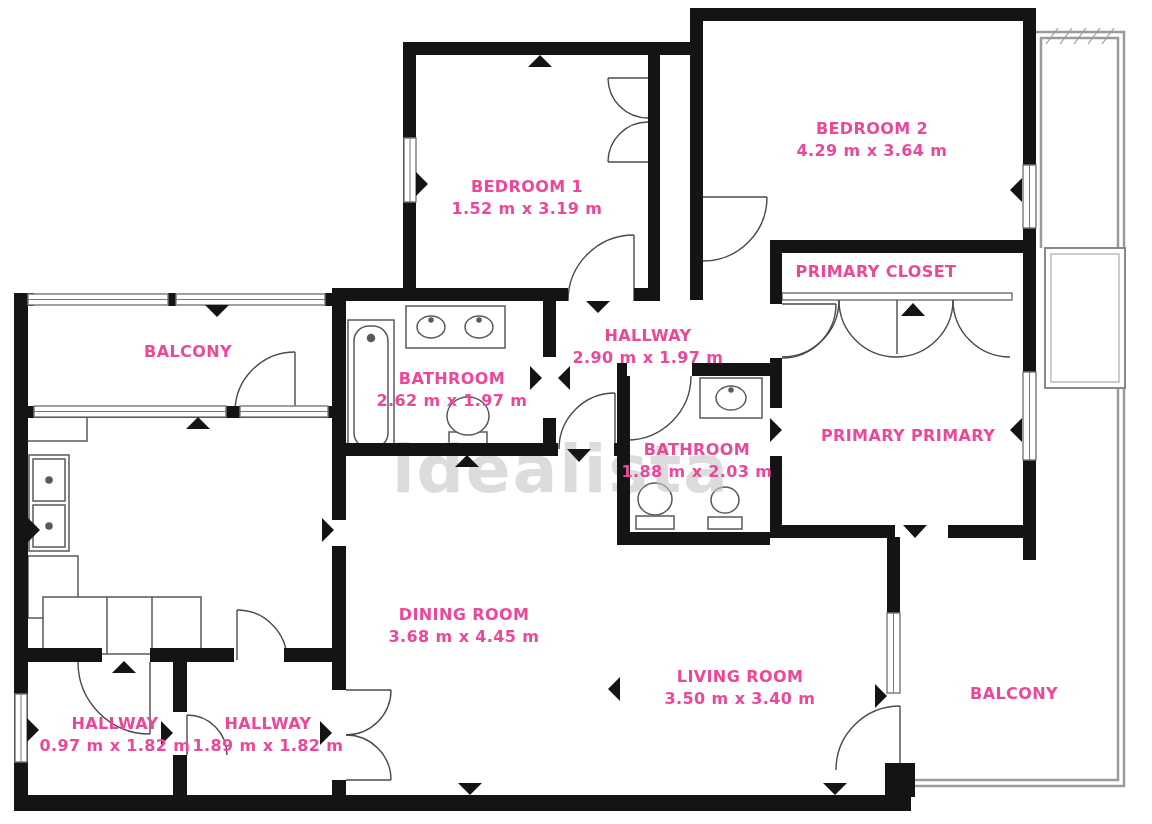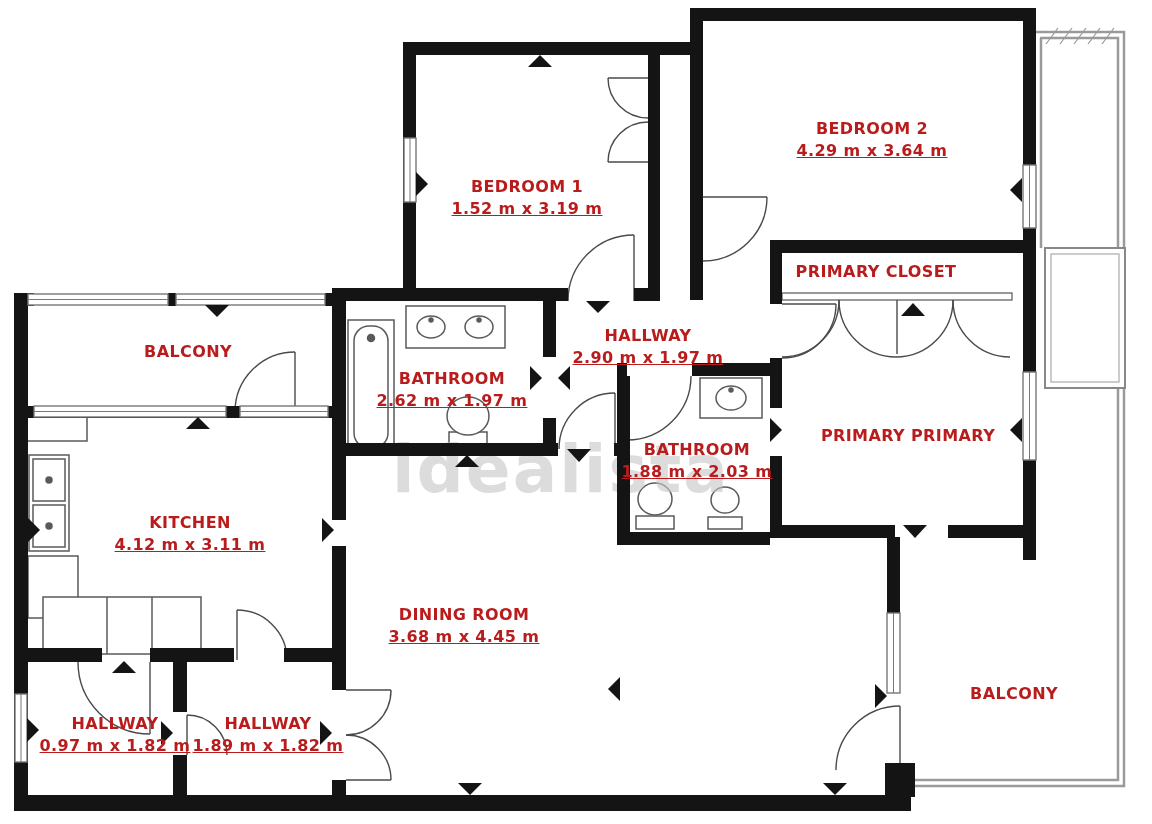--- a/index.html
+++ b/index.html
@@ -3,24 +3,24 @@
 <meta charset="utf-8">
 <style>
   html,body{margin:0;padding:0;background:#ffffff;}
   #plan-root{
     position:relative;width:1152px;height:824px;background:#ffffff;
     font-family:"DejaVu Sans","Liberation Sans",sans-serif;overflow:hidden;
   }
   #plan-svg{position:absolute;left:0;top:0;}
   .room-label{
     position:absolute;transform:translate(-50%,-50%);
-    text-align:center;color:#b91c1c;font-size:16px;font-weight:600;
+    text-align:center;color:#ec4899;font-size:16px;font-weight:600;
     letter-spacing:.4px;line-height:22px;white-space:nowrap;z-index:5;
   }
-  .room-label .dims{display:block;font-weight:600;text-decoration:underline;}
+  .room-label .dims{display:block;font-weight:600;}
 </style>
 </head>
 <body>
 
 <div id="plan-root">
 
 <svg id="plan-svg" width="1152" height="824" viewBox="0 0 1152 824" xmlns="http://www.w3.org/2000/svg">
 
   <g stroke="#9a9a9a" stroke-width="2.5" fill="none">
     <polyline points="1036,32 1124,32 1124,786 911,786"></polyline>
@@ -269,28 +269,28 @@
   <div class="room-label" style="left:697px;top:461px">
     <span>BATHROOM</span>
     <span class="dims">1.88 m x 2.03 m</span>
   </div>
   <div class="room-label" style="left:908px;top:436px">
     <span>PRIMARY PRIMARY</span>
   </div>
   <div class="room-label" style="left:188px;top:352px">
     <span>BALCONY</span>
   </div>
-  <div class="room-label" style="left:190px;top:534px">
-    <span>KITCHEN</span>
-    <span class="dims">4.12 m x 3.11 m</span>
-  </div>
   <div class="room-label" style="left:464px;top:626px">
     <span>DINING ROOM</span>
     <span class="dims">3.68 m x 4.45 m</span>
   </div>
+  <div class="room-label" style="left:740px;top:688px">
+    <span>LIVING ROOM</span>
+    <span class="dims">3.50 m x 3.40 m</span>
+  </div>
   <div class="room-label" style="left:115px;top:735px">
     <span>HALLWAY</span>
     <span class="dims">0.97 m x 1.82 m</span>
   </div>
   <div class="room-label" style="left:268px;top:735px">
     <span>HALLWAY</span>
     <span class="dims">1.89 m x 1.82 m</span>
   </div>
   <div class="room-label" style="left:1014px;top:694px">
     <span>BALCONY</span>

